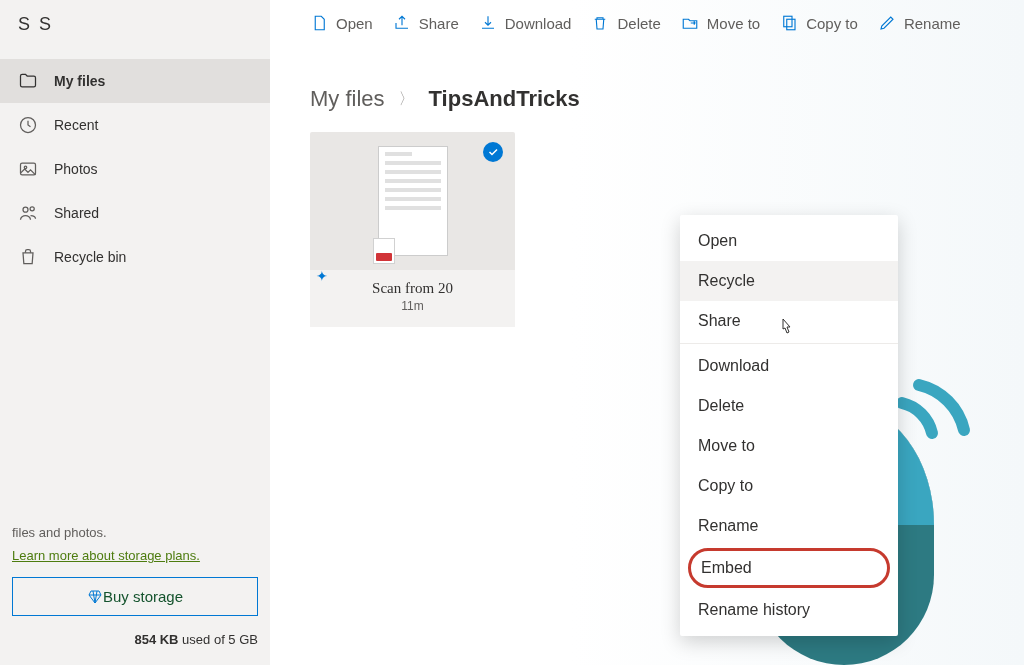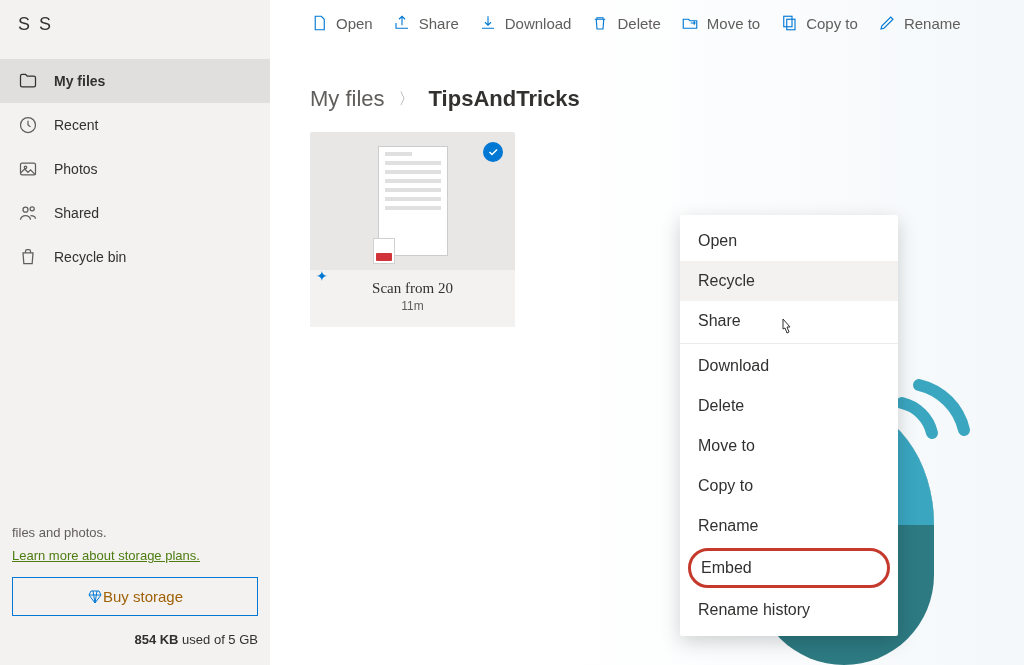--- a/index.html
+++ b/index.html
@@ -55,21 +55,21 @@
     text-decoration: underline;
     display: inline-block;
     margin-top: 6px;
     cursor: pointer;
   }
   .buy-storage {
     margin-top: 14px;
     width: 100%;
     border: 1px solid #0078d4;
     background: transparent;
-    color: #a16207;
+    color: #14532d;
     padding: 10px 0;
     font-size: 15px;
     cursor: pointer;
     display: flex;
     align-items: center;
     justify-content: center;
   }
   .usage {
     margin-top: 16px;
     font-size: 13px;

